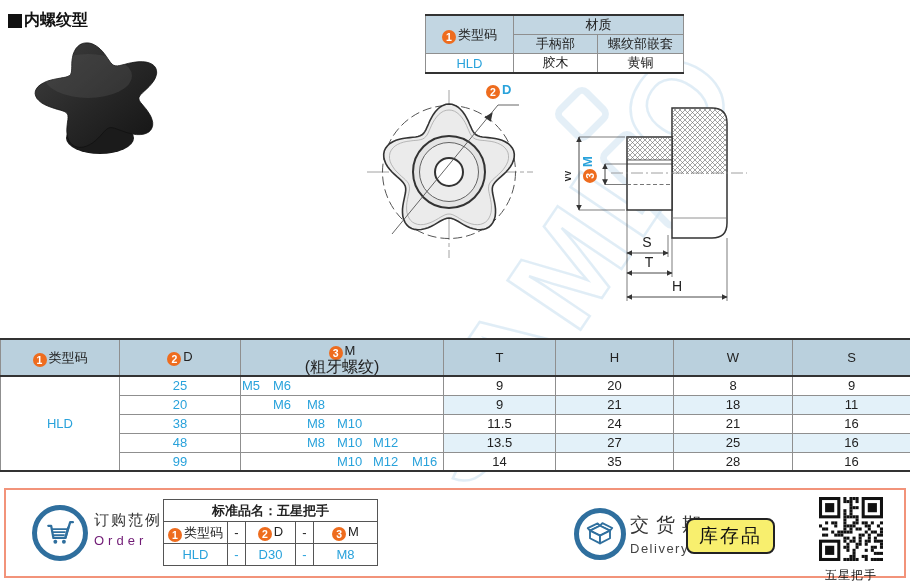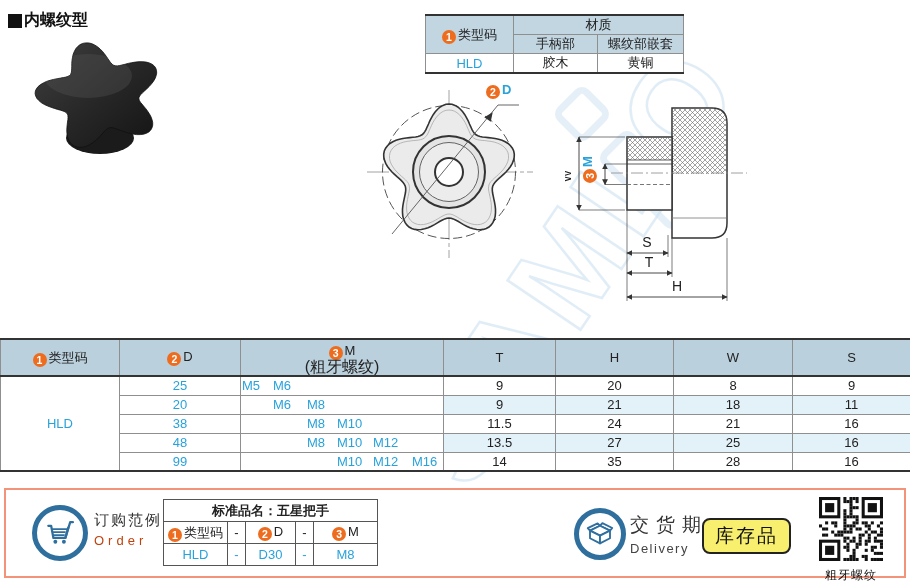--- a/index.html
+++ b/index.html
@@ -51,29 +51,29 @@
   .fv-label { left:486px; top:82px; font-size:13px; font-weight:bold; }
   .sideview { left:565px; top:85px; width:215px; height:230px; }
   .sv-mlabel { position:absolute; left:10px; top:76px; transform:rotate(-90deg); font-size:13px; font-weight:bold; }
 
   
   .bot-box { left:4px; top:488px; width:902px; height:90px; border:2px solid #f2937a; background:#fff; }
   .ring { position:absolute; border:5px solid #2f6f9e; border-radius:50%; background:#fff;
           display:flex; align-items:center; justify-content:center; }
   .ord-text { position:absolute; left:88px; top:21px; color:#333; }
   .ord-text .cn { font-size:15px; letter-spacing:2px; }
-  .ord-text .en { font-size:13px; letter-spacing:4px; margin-top:3px; color:#c2410c; }
+  .ord-text .en { font-size:13px; letter-spacing:4px; margin-top:3px; color:#701a75; }
   .ord-table { position:absolute; left:157px; top:9px; border-collapse:collapse; table-layout:fixed;
                width:214px; background:#fff;padding-left:6px; }
   .ord-table td { border:1px solid #555; font-size:13px; text-align:center; height:22px; }
   .ord-table .oh { font-weight:600; font-size:13px; }
   .del-text { position:absolute; left:624px; top:22px; color:#333; }
   .del-text .cn { font-size:19px; letter-spacing:7px; }
   .del-text .en { font-size:13px; letter-spacing:1.5px; margin-top:3px; color:#444; }
-  .stock-badge { position:absolute; left:696px; top:28px; background:#f8ef6e; border:2px solid #222;
+  .stock-badge { position:absolute; left:680px; top:28px; background:#f8ef6e; border:2px solid #222;
                  border-radius:8px; padding:3px 11px; font-size:19px; letter-spacing:2px; color:#111; }
   .qr-wrap { position:absolute; left:806px; top:7px; width:78px; text-align:center; }
   .qr-cap { font-size:12px; color:#111; margin-top:2px; letter-spacing:1px; }
 
   svg text { font-family:"Liberation Sans","DejaVu Sans",sans-serif; }
 </style>
 </head>
 <body>
 
 <div class="sheet">
@@ -455,17 +455,17 @@
             <rect x="30" y="60" width="3" height="3" fill="#111"></rect>
             <rect x="33" y="60" width="3" height="3" fill="#111"></rect>
             <rect x="36" y="60" width="3" height="3" fill="#111"></rect>
             <rect x="45" y="60" width="3" height="3" fill="#111"></rect>
             <rect x="51" y="60" width="3" height="3" fill="#111"></rect>
             <rect x="54" y="60" width="3" height="3" fill="#111"></rect>
             <rect x="57" y="60" width="3" height="3" fill="#111"></rect>
             <rect x="60" y="60" width="3" height="3" fill="#111"></rect>
           </g>
       </svg>
-      <div class="qr-cap">粗牙螺纹</div>
+      <div class="qr-cap">五星把手</div>
     </div>
   </div>
 
 </div>
 
 </body></html>

